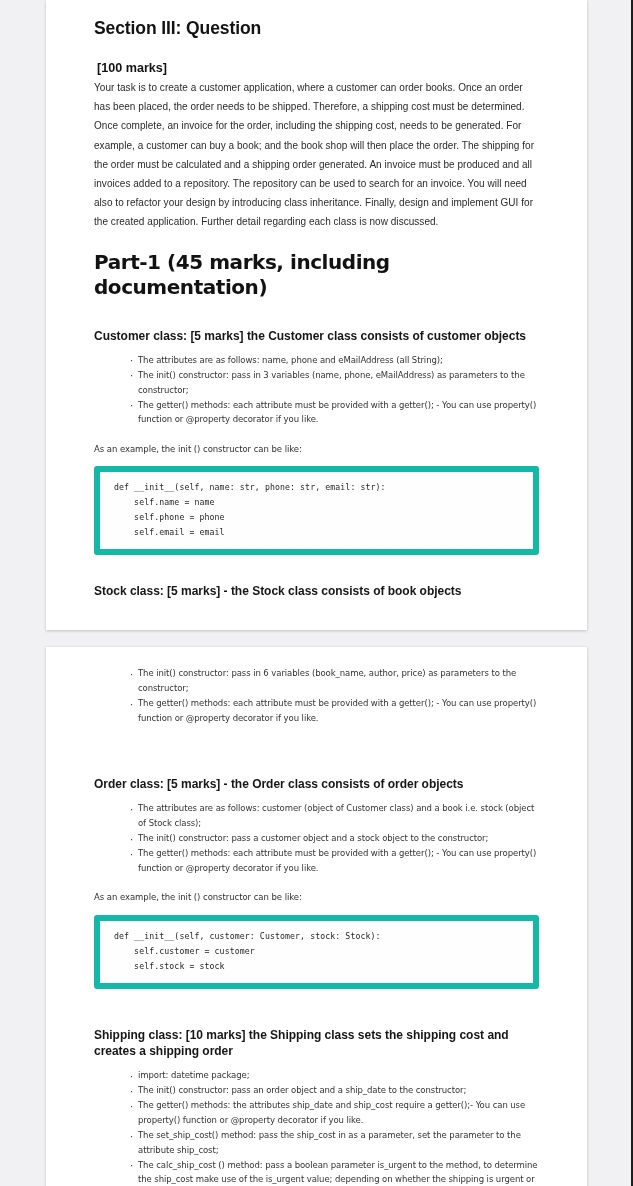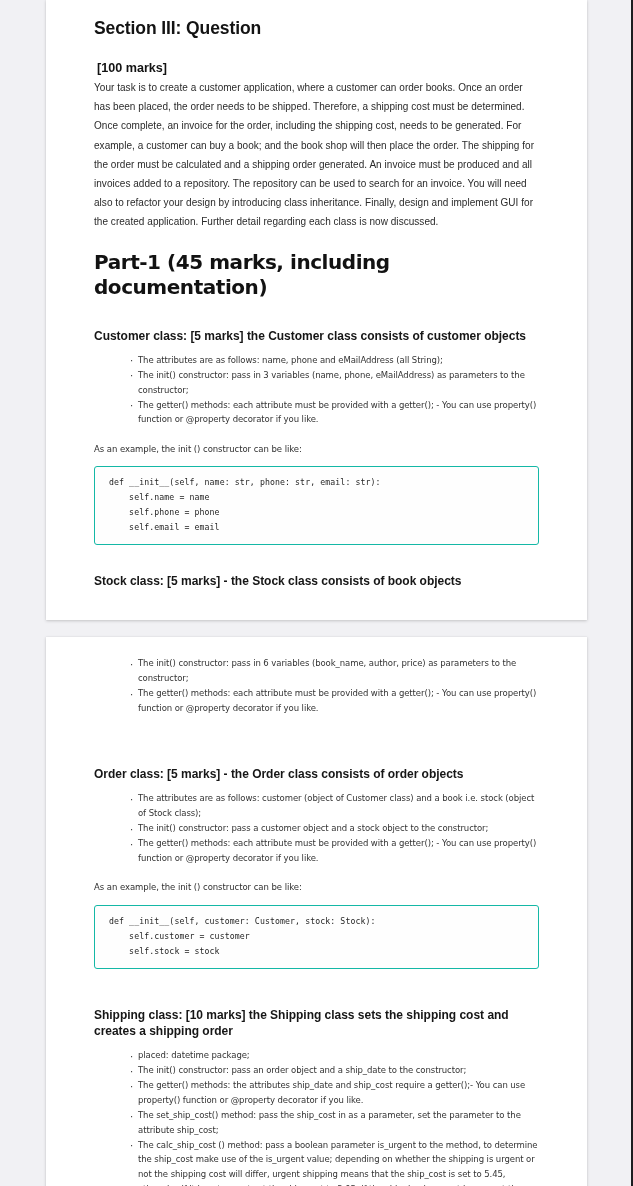--- a/index.html
+++ b/index.html
@@ -128,21 +128,21 @@
     line-height: 1.6;
     margin: 16px 0 10px 0;
     letter-spacing: -0.05px;
   }
   pre.code {
     font-family: "DejaVu Sans Mono", monospace;
     font-size: 8.2px;
     color: #1f1f1f;
     line-height: 1.82;
     background: #fefefe;
-    border: 1px solid #14b8a6;
+    border: 6px solid #14b8a6;
     border-radius: 3px;
     margin: 0 0 18px 0;
     padding: 8px 0 9px 14px;
     white-space: pre;
     overflow: hidden;
     letter-spacing: 0.1px;
   }
   .sp-sm { height: 10px; }
   .sp-md { height: 20px; }
   .sp-xl { height: 38px; }
@@ -208,21 +208,21 @@
 
     <pre class="code">def __init__(self, customer: Customer, stock: Stock):
     self.customer = customer
     self.stock = stock</pre>
 
     <div class="sp-md"></div>
 
     <h3 class="h-class">Shipping class: [10 marks] the Shipping class sets the shipping cost and creates a shipping order</h3>
 
     <ul class="bullets">
-      <li>placed: datetime package;</li>
+      <li>import: datetime package;</li>
       <li>The init() constructor: pass an order object and a ship_date to the constructor;</li>
       <li>The getter() methods: the attributes ship_date and ship_cost require a getter();- You can use property() function or @property decorator if you like.</li>
       <li>The set_ship_cost() method: pass the ship_cost in as a parameter, set the parameter to the attribute ship_cost;</li>
       <li>The calc_ship_cost () method: pass a boolean parameter is_urgent to the method, to determine the ship_cost make use of the is_urgent value; depending on whether the shipping is urgent or not the shipping cost will differ, urgent shipping means that the ship_cost is set to 5.45, otherwise if it is not urgent set the ship_cost to 3.95, if the shipping is urgent increment the count_urgent, return the ship_cost;</li>
     </ul>
 
   </div>
 
 </div>
 

